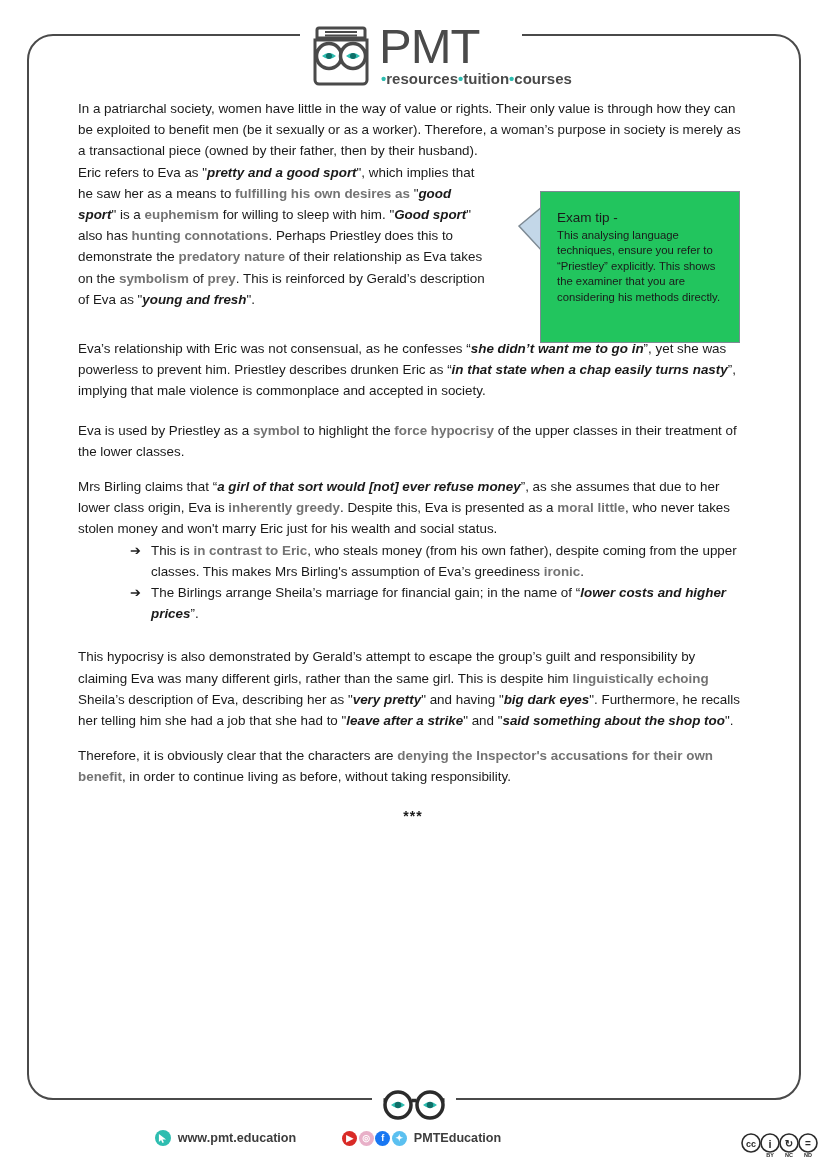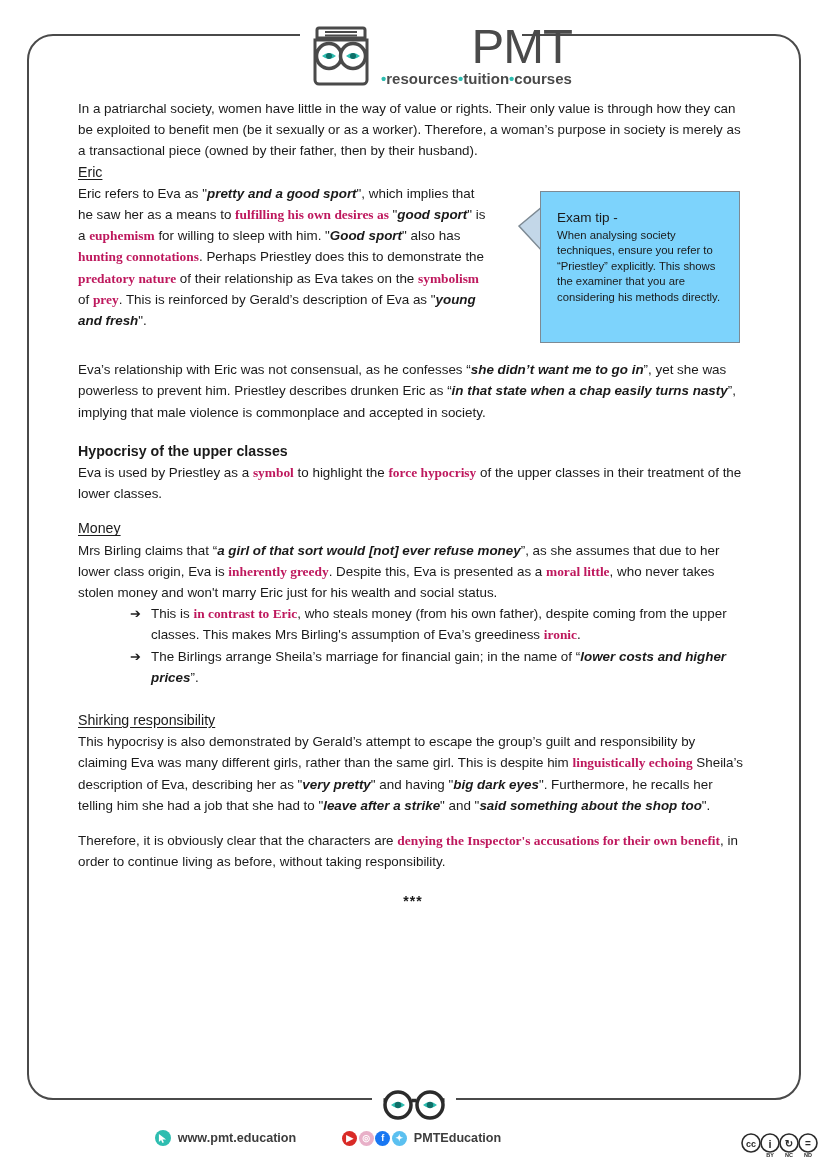--- a/index.html
+++ b/index.html
@@ -58,21 +58,20 @@
     margin-left: 2px;
     padding-top: 2px;
   }
   .logo-pmt {
     font-size: 49px;
     line-height: 44px;
     font-weight: 400;
     letter-spacing: -1px;
     color: #4a4a4a;
     font-family: "Liberation Sans", sans-serif;
-    text-align: right;
   }
   .logo-sub {
     font-size: 15px;
     letter-spacing: 0px;
     color: #4a4a4a;
     font-weight: bold;
     margin-top: 2px;
     margin-left: 2px;
     white-space: nowrap;
   }
@@ -83,21 +82,21 @@
     position: absolute;
     left: 78px;
     top: 98px;
     width: 670px;
     font-size: 13.4px;
     line-height: 21.2px;
     color: #1a1a1a;
   }
   .content p { margin: 0 0 0 0; }
   .para { margin-bottom: 20px; }
-  .blue { color: #be185d; font-weight: 600; font-family: Liberation Serif, serif; }
+  .blue { color: #737373; font-weight: 600; }
   .bi { font-weight: bold; font-style: italic; }
   .u-head {
     text-decoration: underline;
     text-underline-offset: 2px;
   }
   .sec-head {
     font-weight: bold;
     font-size: 14.2px;
     margin: 0;
   }
@@ -129,21 +128,21 @@
     font-size: 13px;
   }
 
   
   .callout {
     position: absolute;
     left: 540px;
     top: 191px;
     width: 200px;
     height: 152px;
-    background: #7dd3fc;
+    background: #22c55e;
     border: 1.5px solid #7d8a94;
     padding: 16px 12px 8px 16px;
     font-size: 11.3px;
     line-height: 15.4px;
     color: #1a1a1a;
   }
   .callout-title {
     font-size: 13.5px;
     line-height: 19px;
     margin-bottom: 1px;
@@ -243,64 +242,60 @@
   <span class="logo-text-block">
     <span class="logo-pmt">PMT</span>
     <span class="logo-sub"><span class="dot">•</span>resources<span class="dot">•</span>tuition<span class="dot">•</span>courses</span>
   </span>
 </div>
 
 <div class="content">
 
   <p class="para">In a patriarchal society, women have little in the way of value or rights. Their only value is through how they can be exploited to benefit men (be it sexually or as a worker). Therefore, a woman’s purpose in society is merely as a transactional piece (owned by their father, then by their husband).</p>
 
-  <p class="sec-head u-head" style="font-weight:400;">Eric</p>
 
   <p class="narrow">Eric refers to Eva as "<span class="bi">pretty and a good sport</span>", which implies that he saw her as a means to <span class="blue">fulfilling his own desires as</span> "<span class="bi">good sport</span>" is a <span class="blue">euphemism</span> for willing to sleep with him. "<span class="bi">Good sport</span>" also has <span class="blue">hunting connotations</span>. Perhaps Priestley does this to demonstrate the <span class="blue">predatory nature</span> of their relationship as Eva takes on the <span class="blue">symbolism</span> of <span class="blue">prey</span>. This is reinforced by Gerald’s description of Eva as "<span class="bi">young and fresh</span>".</p>
 
   <div class="spacer-28"></div>
 
   <p class="para">Eva’s relationship with Eric was not consensual, as he confesses “<span class="bi">she didn’t want me to go in</span>”, yet she was powerless to prevent him. Priestley describes drunken Eric as “<span class="bi">in that state when a chap easily turns nasty</span>”, implying that male violence is commonplace and accepted in society.</p>
 
   <div class="spacer-18"></div>
 
-  <p class="sec-head">Hypocrisy of the upper classes</p>
   <p class="para">Eva is used by Priestley as a <span class="blue">symbol</span> to highlight the <span class="blue">force hypocrisy</span> of the upper classes in their treatment of the lower classes.</p>
 
   <div class="spacer-14"></div>
 
-  <p class="sec-head u-head" style="font-weight:400;">Money</p>
   <p>Mrs Birling claims that “<span class="bi">a girl of that sort would [not] ever refuse money</span>”, as she assumes that due to her lower class origin, Eva is <span class="blue">inherently greedy</span>. Despite this, Eva is presented as a <span class="blue">moral little</span>, who never takes stolen money and won't marry Eric just for his wealth and social status.</p>
 
   <ul class="arrows">
     <li><span class="arrow">➔</span>This is <span class="blue">in contrast to Eric</span>, who steals money (from his own father), despite coming from the upper classes. This makes Mrs Birling's assumption of Eva’s greediness <span class="blue">ironic</span>.</li>
     <li><span class="arrow">➔</span>The Birlings arrange Sheila’s marriage for financial gain; in the name of “<span class="bi">lower costs and higher prices</span>”.</li>
   </ul>
 
   <div class="spacer-22"></div>
 
-  <p class="sec-head u-head" style="font-weight:400;">Shirking responsibility</p>
   <p class="para">This hypocrisy is also demonstrated by Gerald’s attempt to escape the group’s guilt and responsibility by claiming Eva was many different girls, rather than the same girl. This is despite him <span class="blue">linguistically echoing</span> Sheila’s description of Eva, describing her as "<span class="bi">very pretty</span>" and having "<span class="bi">big dark eyes</span>". Furthermore, he recalls her telling him she had a job that she had to "<span class="bi">leave after a strike</span>" and "<span class="bi">said something about the shop too</span>".</p>
 
   <div class="spacer-14"></div>
 
   <p>Therefore, it is obviously clear that the characters are <span class="blue">denying the Inspector's accusations for their own benefit</span>, in order to continue living as before, without taking responsibility.</p>
 
   <div class="asterisks">***</div>
 </div>
 
 <div class="callout-tail">
   <svg width="26" height="52" viewBox="0 0 26 52" aria-hidden="true">
     <path d="M26 2 L2 22 L26 48 Z" fill="#c3d7e8" stroke="#7d8a94" stroke-width="1.5"></path>
     <path d="M26 2 L26 48" stroke="#c3d7e8" stroke-width="3"></path>
   </svg>
 </div>
 <div class="callout">
   <div class="callout-title">Exam tip -</div>
-  <div>When analysing society techniques, ensure you refer to “Priestley” explicitly. This shows the examiner that you are considering his methods directly.</div>
+  <div>This analysing language techniques, ensure you refer to “Priestley” explicitly. This shows the examiner that you are considering his methods directly.</div>
 </div>
 
 <div class="footer-glasses">
   <svg width="76" height="30" viewBox="0 0 76 30" aria-hidden="true">
     <circle cx="22" cy="15" r="13" fill="#ffffff" stroke="#2b2b2b" stroke-width="3.5"></circle>
     <circle cx="54" cy="15" r="13" fill="#ffffff" stroke="#2b2b2b" stroke-width="3.5"></circle>
     <path d="M35.5 10.5 h5" stroke="#2b2b2b" stroke-width="3.5"></path>
     <path d="M7.5 10 h2.5 M66 10 h2.5" stroke="#2b2b2b" stroke-width="3.5"></path>
     <path d="M15 15 q7 -6 14 0 q-7 6 -14 0 z" fill="#2dbdb0"></path>
     <path d="M47 15 q7 -6 14 0 q-7 6 -14 0 z" fill="#2dbdb0"></path>

